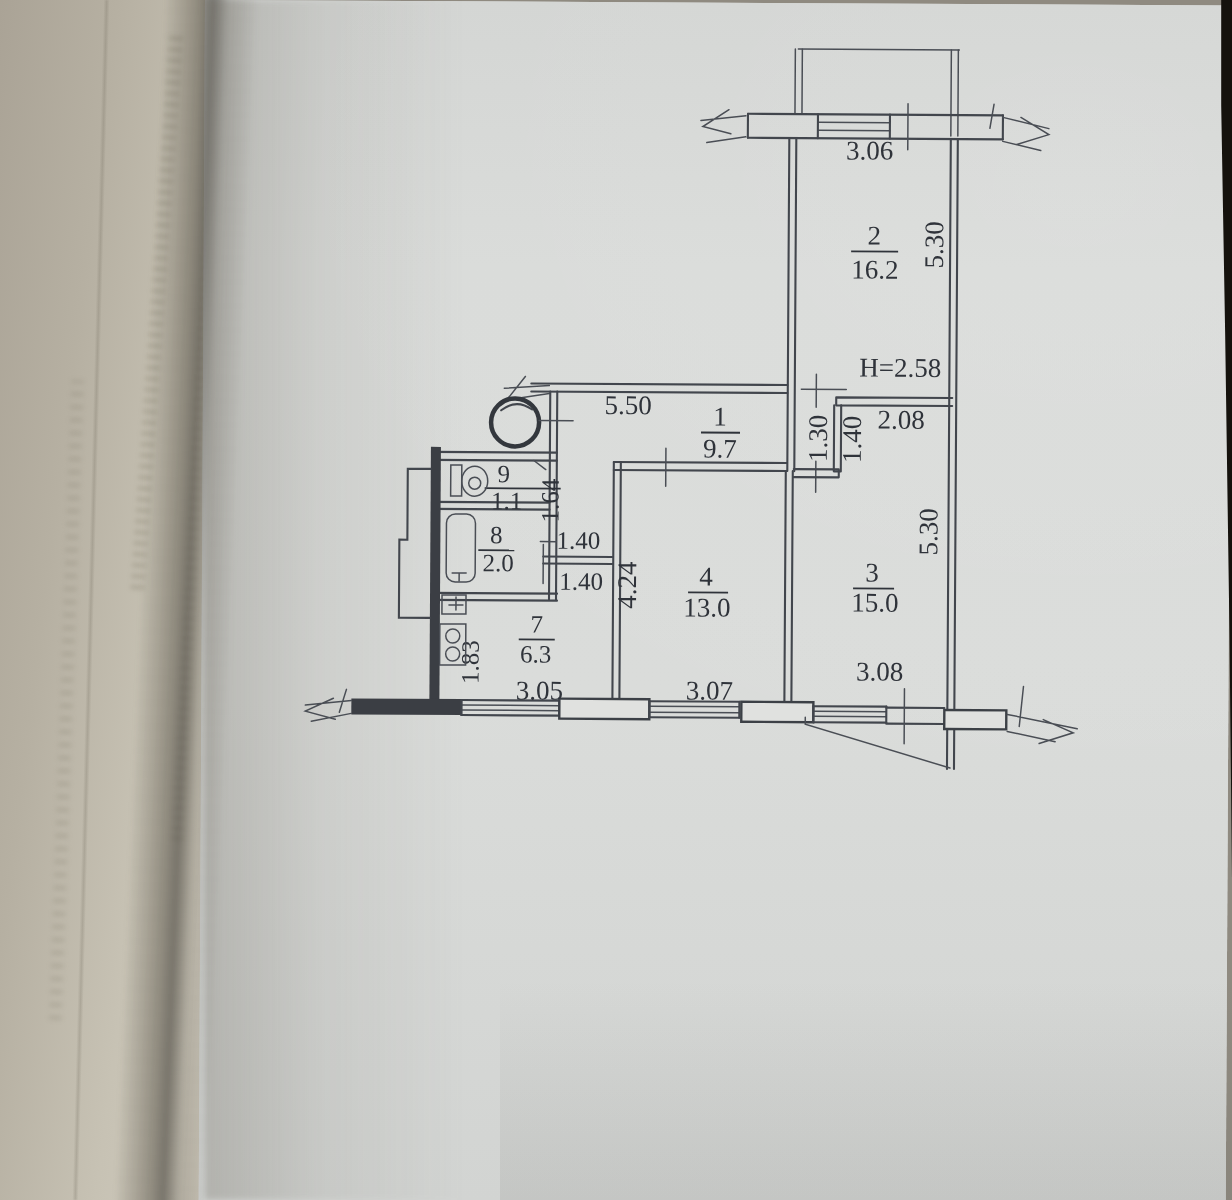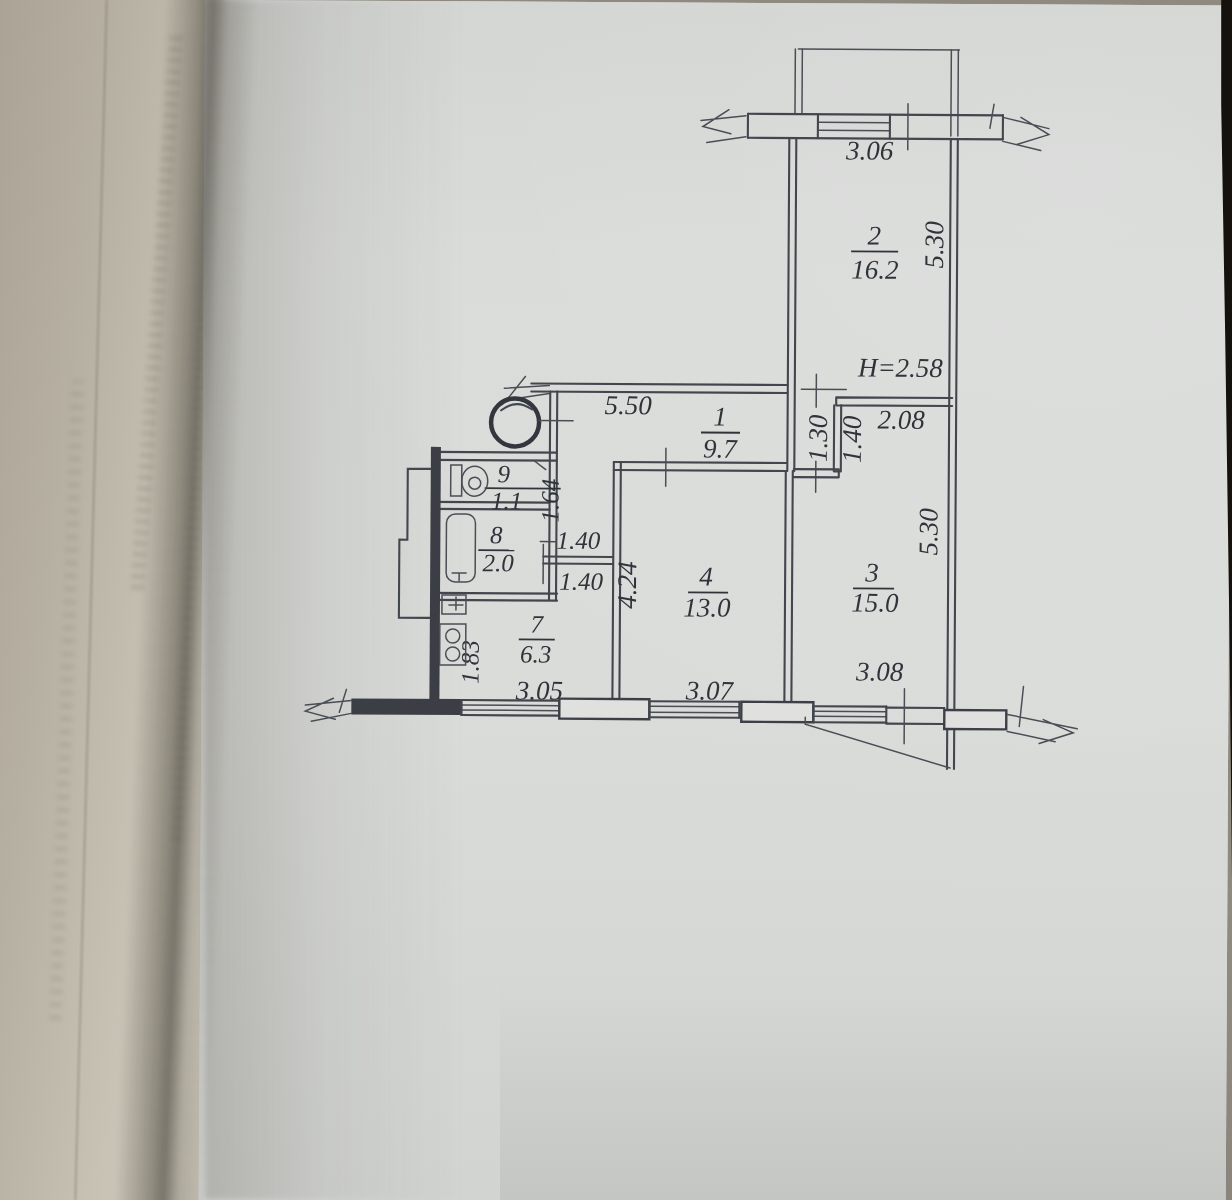--- a/index.html
+++ b/index.html
@@ -1,21 +1,21 @@
 <!DOCTYPE html>
 <html><head>
 <meta charset="utf-8">
 <style>
   html,body{margin:0;padding:0;}
   body{
     width:1232px;height:1200px;overflow:hidden;position:relative;
     background:#8f8a80;
     font-family:"Liberation Serif","DejaVu Serif",serif;
   }
-  .photo{position:absolute;inset:0;overflow:hidden;font-style:italic;}
+  .photo{position:absolute;inset:0;overflow:hidden;}
   
   .page-left{
     position:absolute;left:0;top:0;width:245px;height:1200px;
     background:linear-gradient(97deg,#aaa396 0%,#b6b0a2 30%,#c7c2b4 62%,#cdc8bb 80%,#bdb7aa 100%);
   }
   .fold-line{
     position:absolute;left:88px;top:0;width:6px;height:1200px;
     background:linear-gradient(90deg,transparent,rgba(110,104,90,.25),transparent);
     transform:rotate(1.5deg);
   }

